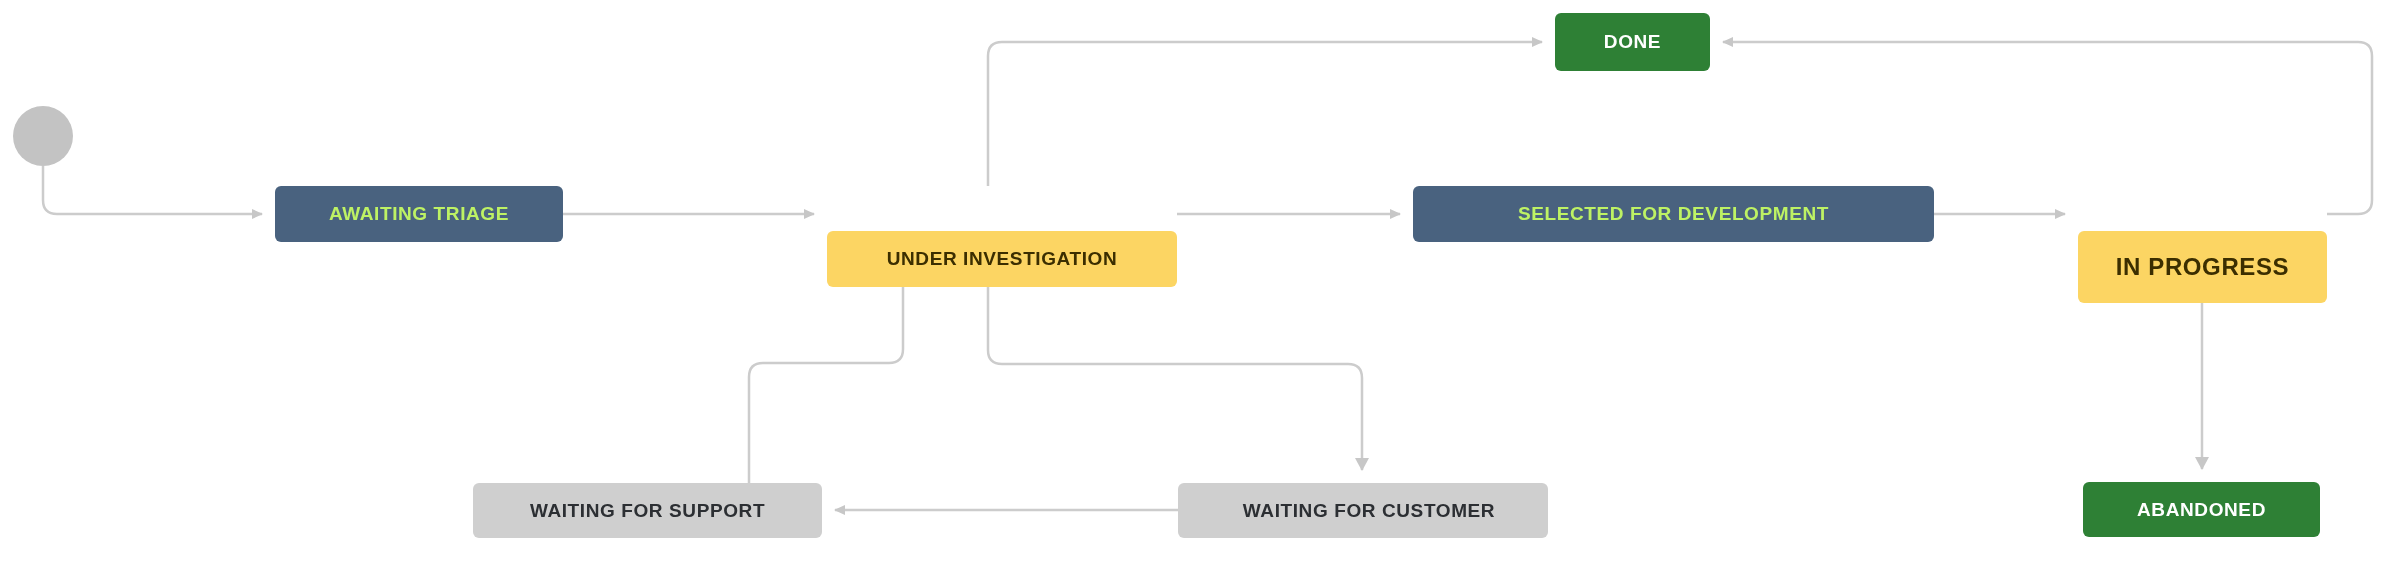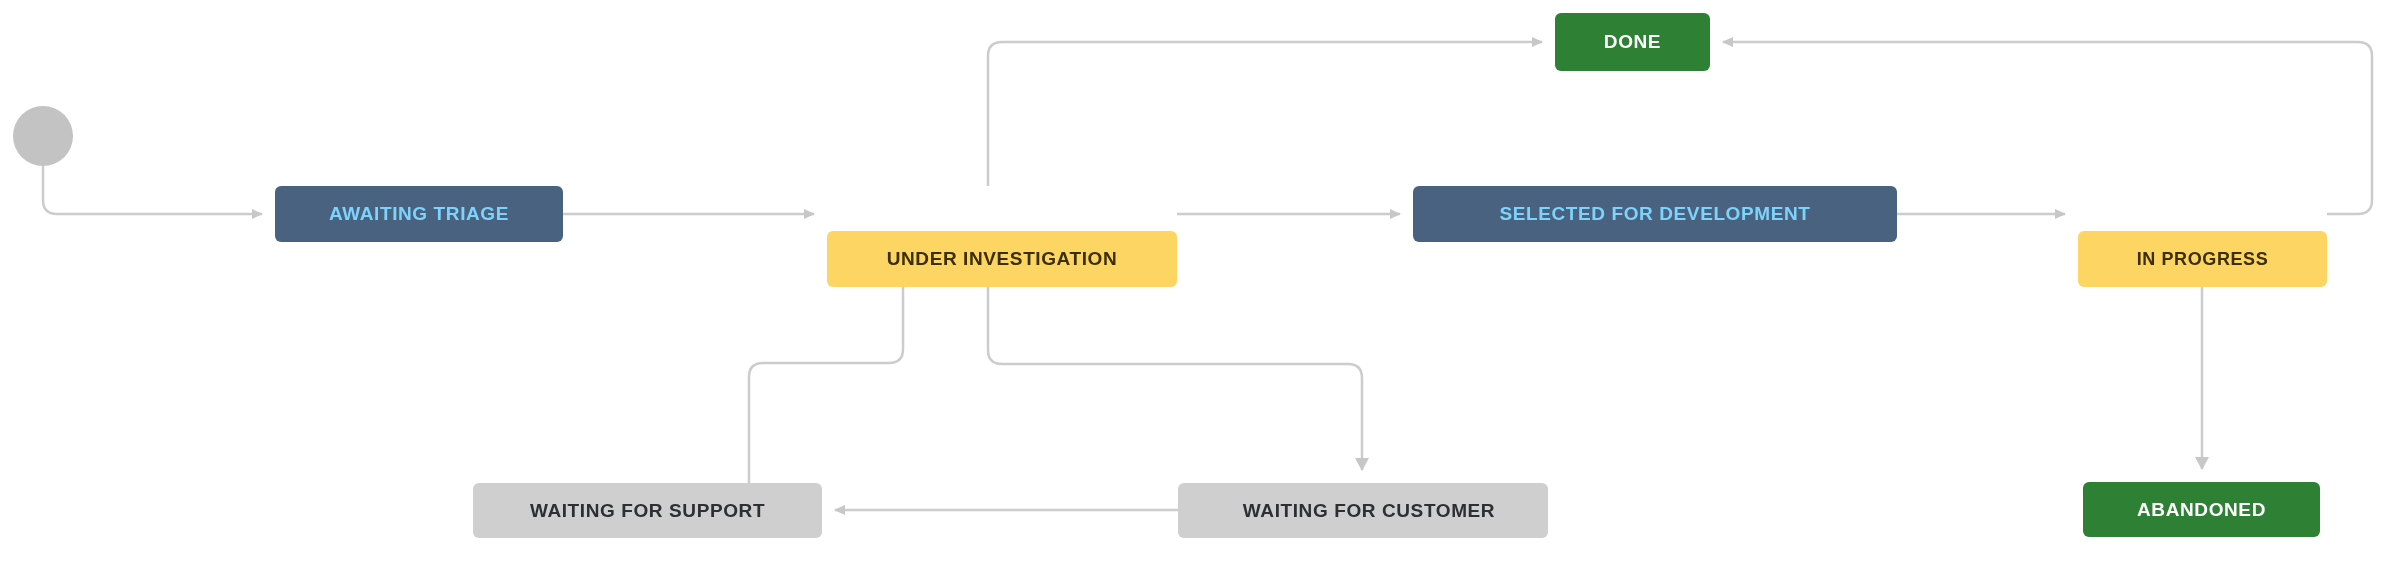--- a/index.html
+++ b/index.html
@@ -37,21 +37,21 @@
     text-align: center;
     white-space: nowrap;
     user-select: none;
     cursor: pointer;
   }
   .node-label {
     pointer-events: none;
   }
   .node.blue {
     background: #49627F;
-    color: #7dd3fc;
+    color: #bef264;
   }
   .node.yellow {
     background: #FCD563;
     color: #3B2E00;
     margin-top: 45px;
   }
   .node.green {
     background: #2E8035;
     color: #FFFFFF;
   }
@@ -115,25 +115,25 @@
   <div class="start-circle" style="left:13px; top:106px; width:60px; height:60px;"></div>
 
   <div class="node blue" style="left:275px; top:186px; width:288px; height:56px; font-size:19px;">
     <span class="node-label">AWAITING TRIAGE</span>
   </div>
 
   <div class="node yellow" style="left:827px; top:186px; width:350px; height:56px; font-size:19px;">
     <span class="node-label">UNDER INVESTIGATION</span>
   </div>
 
-  <div class="node blue" style="left:1413px; top:186px; width:484px; height:56px; font-size:19px;">
+  <div class="node blue" style="left:1413px; top:186px; width:521px; height:56px; font-size:19px;">
     <span class="node-label">SELECTED FOR DEVELOPMENT</span>
   </div>
 
-  <div class="node yellow" style="left:2078px; top:186px; width:249px; height:56px; font-size:18px;">
+  <div class="node yellow" style="left:2078px; top:186px; width:249px; height:72px; font-size:24px;">
     <span class="node-label">IN PROGRESS</span>
   </div>
 
   <div class="node green" style="left:1555px; top:13px; width:155px; height:58px; font-size:19px;">
     <span class="node-label">DONE</span>
   </div>
 
   <div class="node grey" style="left:473px; top:483px; width:349px; height:55px; font-size:19px;">
     <span class="node-label">WAITING FOR SUPPORT</span>
   </div>

